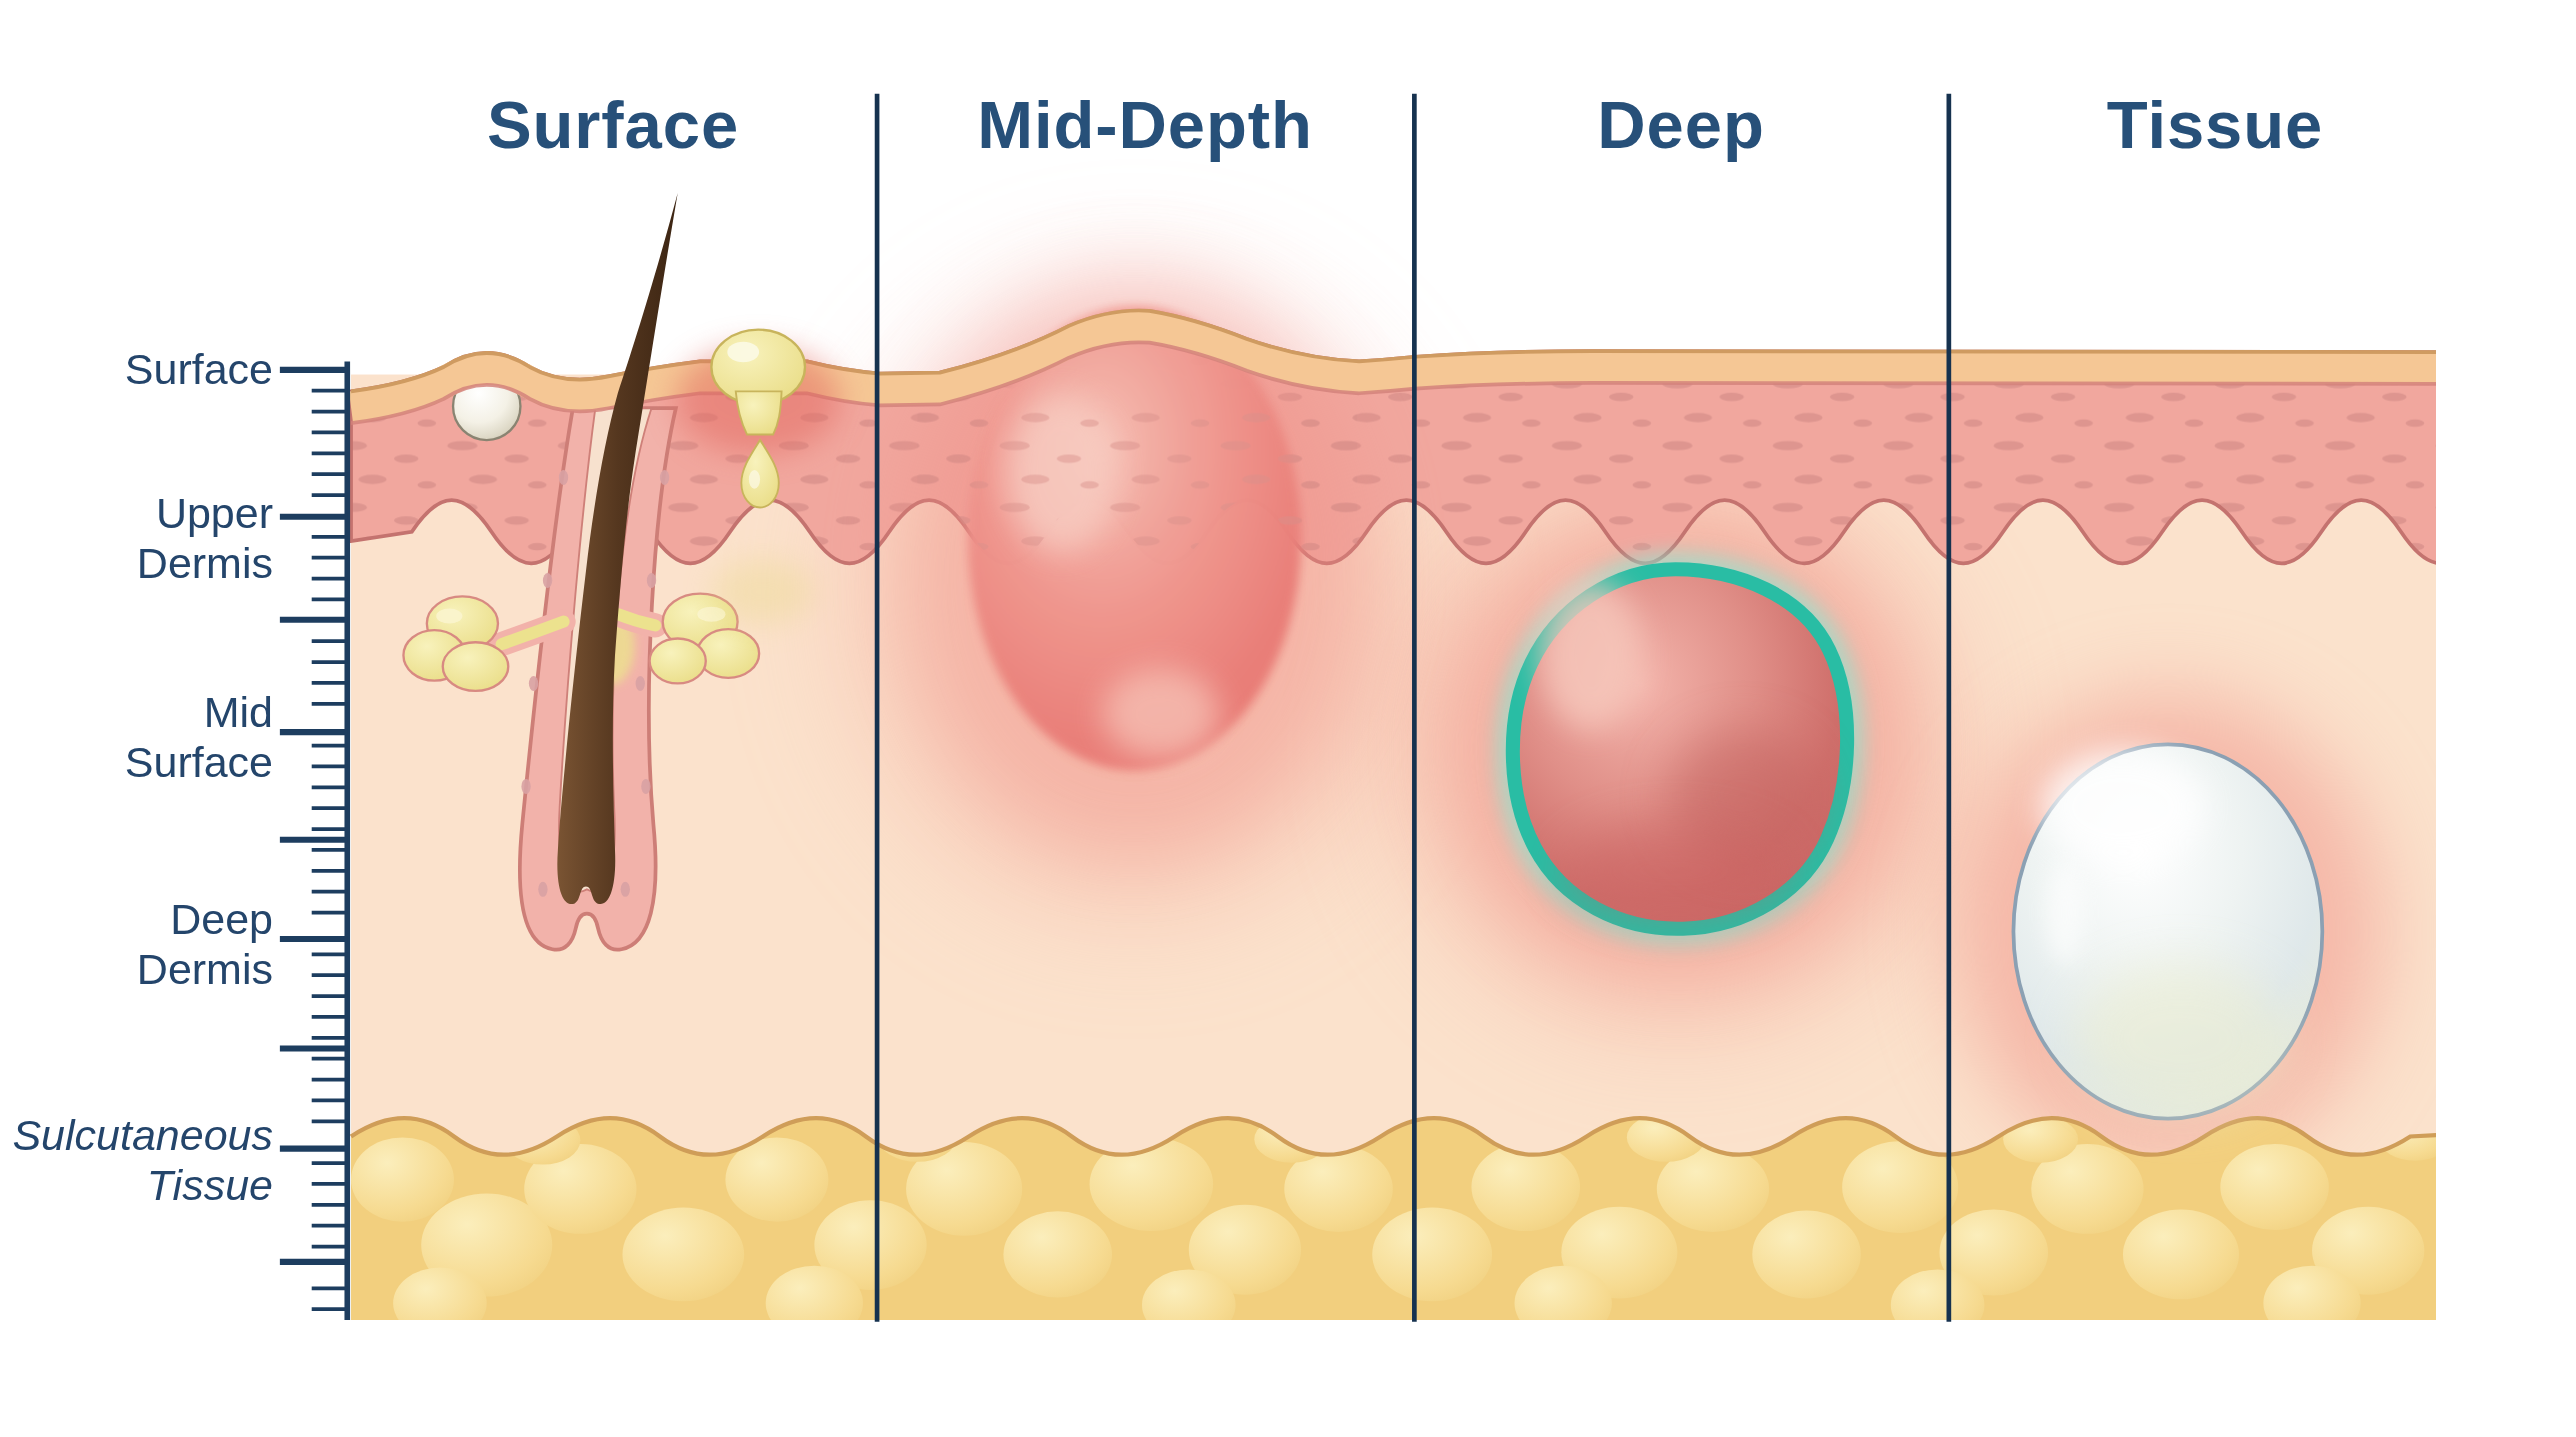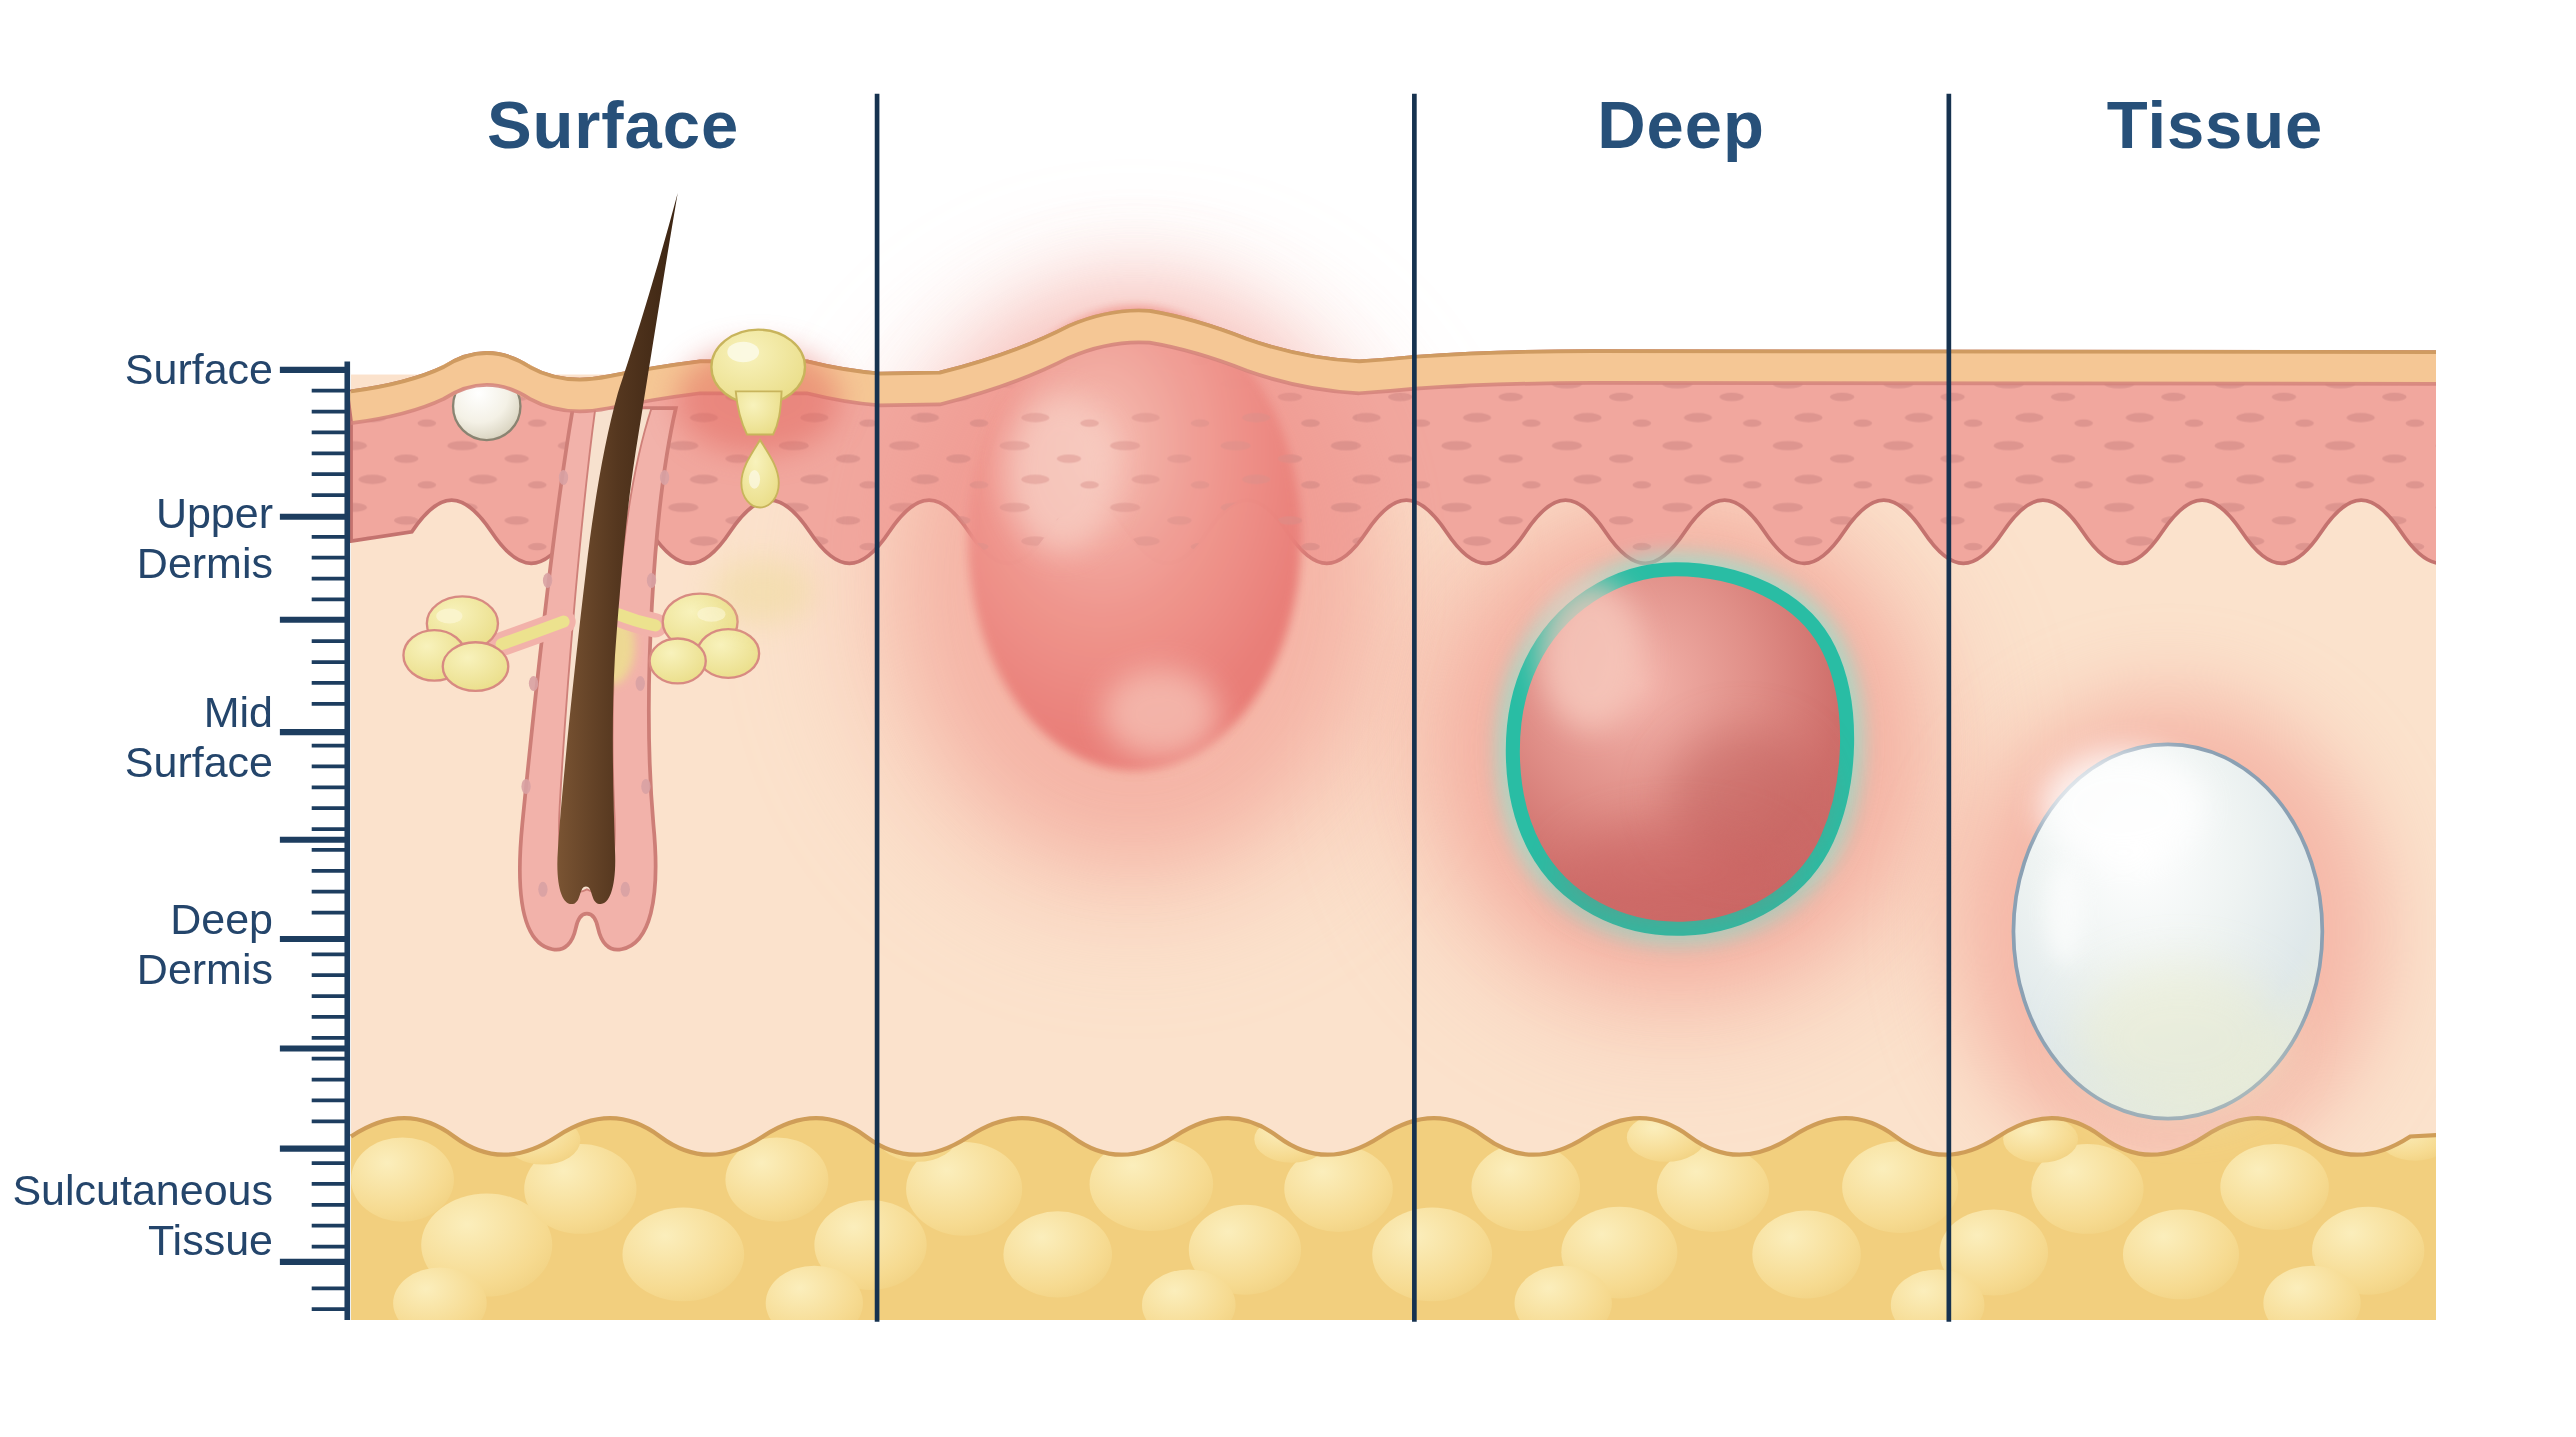--- a/index.html
+++ b/index.html
@@ -288,27 +288,28 @@
           <line x1="299" x2="371" y1="897" y2="897" stroke-width="6.5"></line>
           <line x1="299" x2="371" y1="1003" y2="1003" stroke-width="6.5"></line>
           <line x1="299" x2="371" y1="1120" y2="1120" stroke-width="6.5"></line>
           <line x1="299" x2="371" y1="1227" y2="1227" stroke-width="6.5"></line>
           <line x1="299" x2="371" y1="1348" y2="1348" stroke-width="6.5"></line>
         </g>
   </g>
 </svg>
 
 <div class="col-header" style="left:351px;">Surface</div>
+<div class="col-header" style="left:883px;">Mid-Depth</div>
 <div class="col-header" style="left:1419px;">Deep</div>
 <div class="col-header" style="left:1953px;">Tissue</div>
 
 <div class="ruler-label" style="top:344px;">Surface</div>
 <div class="ruler-label" style="top:472px;margin-top:16px;">Upper
 Dermis</div>
 <div class="ruler-label" style="top:687px;">Mid
 Surface</div>
 <div class="ruler-label" style="top:894px;">Deep
 Dermis</div>
-<div class="ruler-label" style="top:1165px;">Sulcutaneous
+<div class="ruler-label" style="top:1110px;font-style:italic;">Sulcutaneous
 Tissue</div>
 
 </div>
 
 
 </body></html>

